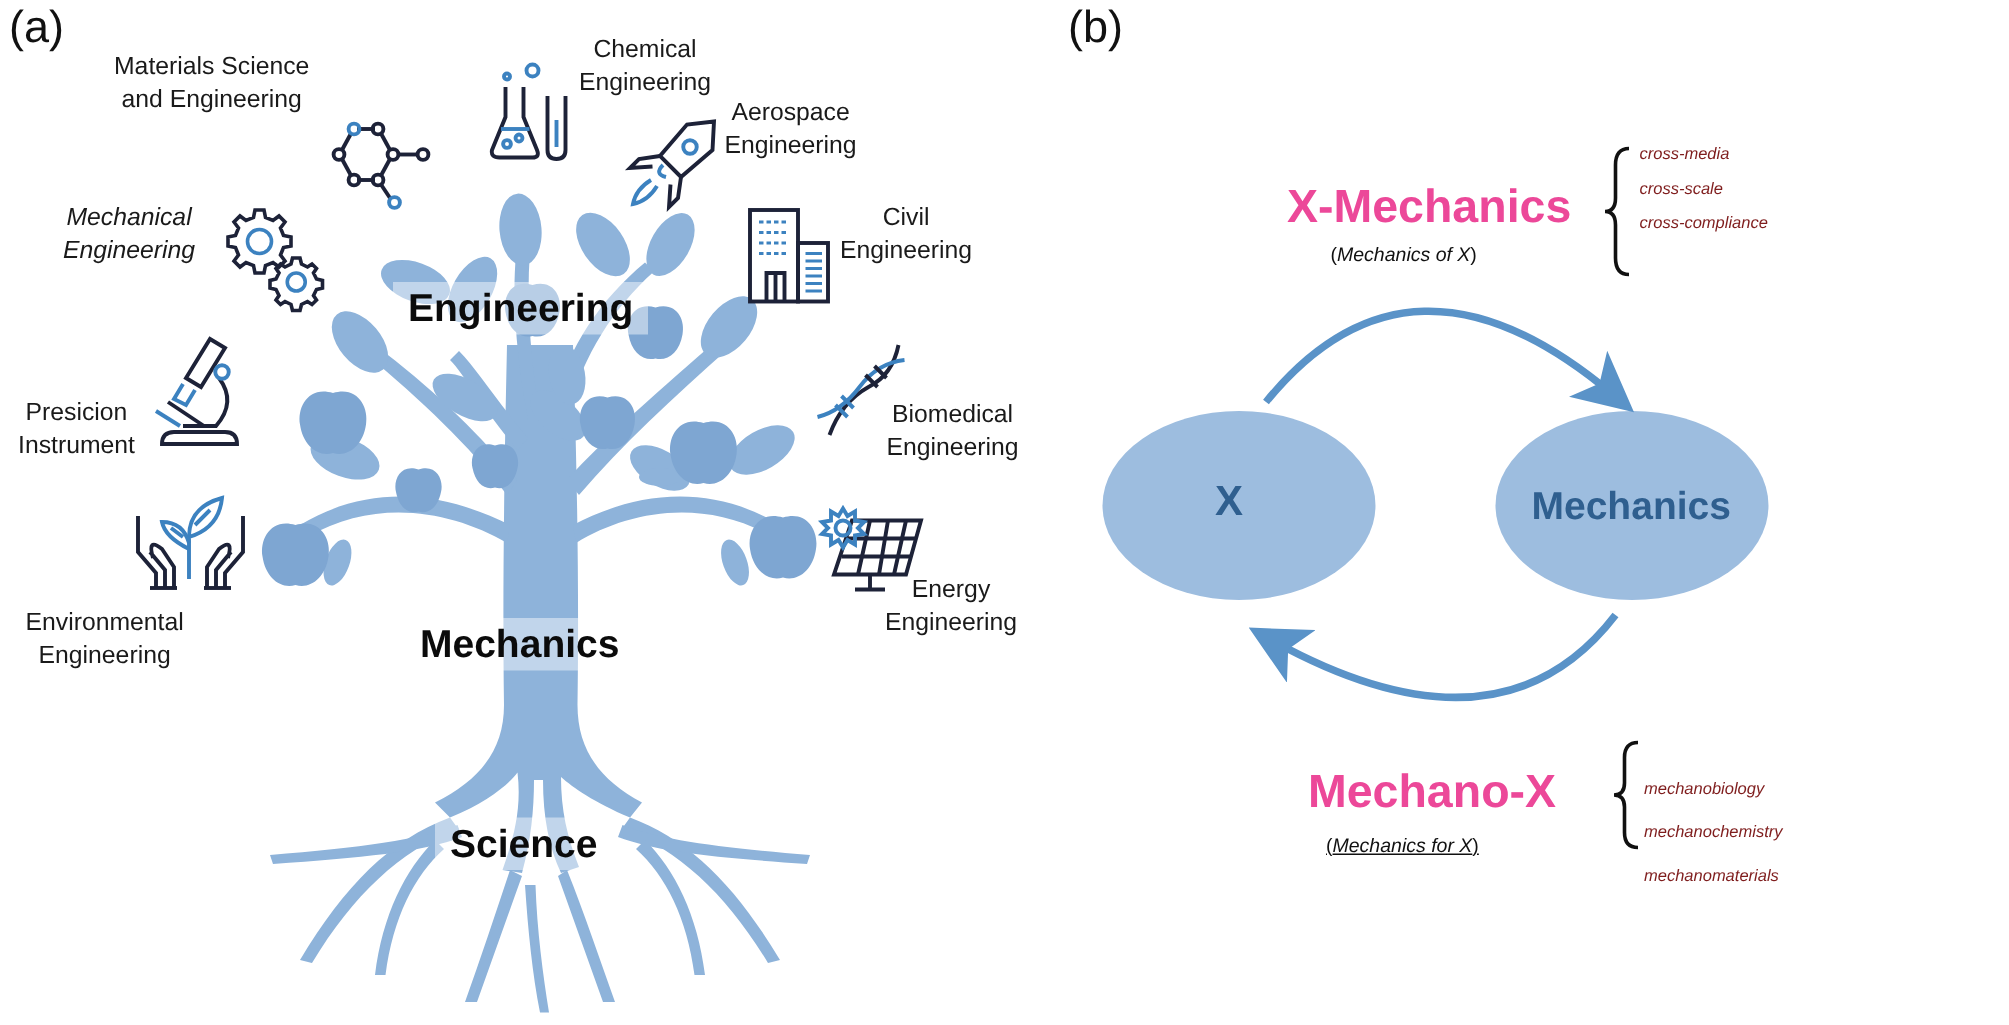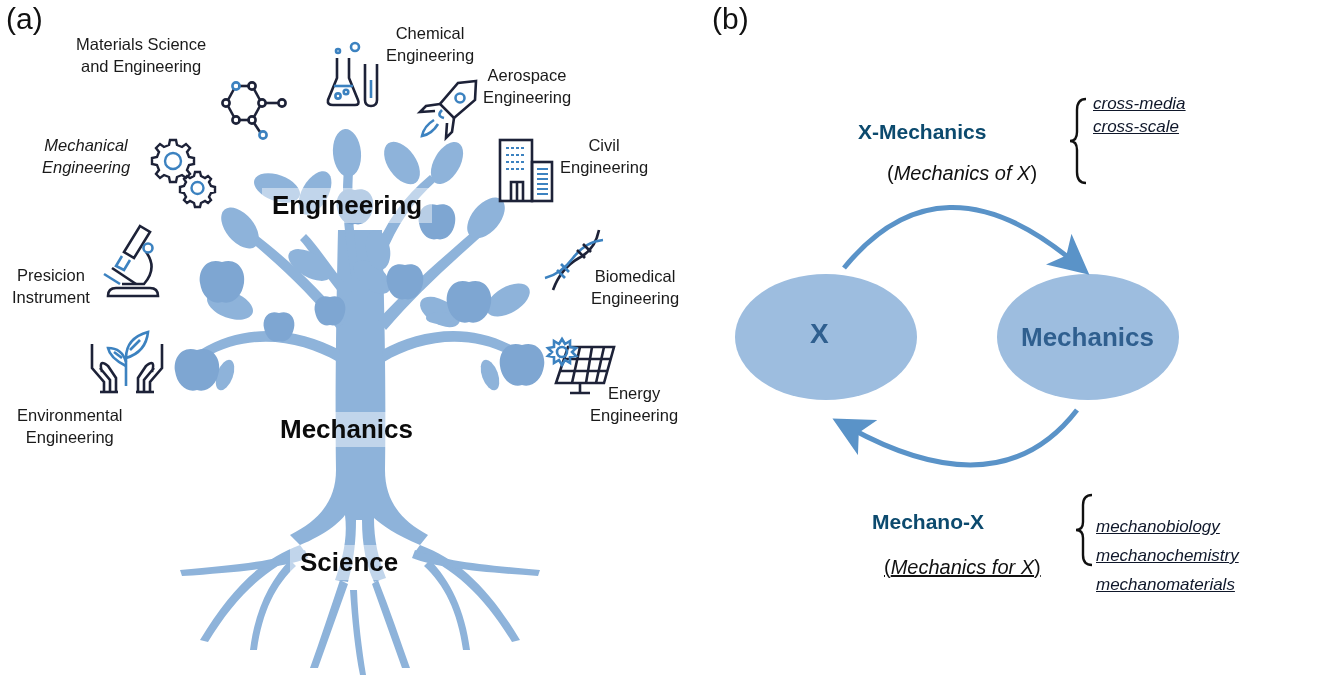--- a/index.html
+++ b/index.html
@@ -5,24 +5,24 @@
   html, body { margin:0; padding:0; background:#ffffff; }
   body { width:1339px; height:683px; position:relative; overflow:hidden;
          font-family:"Liberation Sans", sans-serif; color:#111; }
   .abs { position:absolute; }
   .panel-label { font-size:30px; color:#111; }
   .field-label { font-size:16.5px; line-height:22px; color:#1a1a1a; text-align:center; white-space:nowrap; }
   .tree-label { font-weight:bold; font-size:26px; color:#0b0b0b; white-space:nowrap;
                 background:rgba(255,255,255,0.45); padding:2px 10px; }
   svg { position:absolute; overflow:visible; }
   .icon { position:absolute; }
-  .big-title { font-weight:bold; font-size:21px; color:#0c4a6e; white-space:nowrap; font-stretch:condensed; }
-  .sub-title { font-size:20px; color:#111; white-space:nowrap; }
+  .big-title { font-weight:bold; font-size:31px; color:#ec4899; white-space:nowrap; font-stretch:condensed; }
+  .sub-title { font-size:13px; color:#111; white-space:nowrap; }
   .sub-title i { font-style:italic; }
-  .list-item { font-style:italic; font-size:17px; line-height:23px; color:#0f172a; white-space:nowrap;text-decoration:underline; }
+  .list-item { font-style:italic; font-size:11px; line-height:23px; color:#7f1d1d; white-space:nowrap; }
   .ellipse-label { font-weight:bold; color:#2f5f8f; white-space:nowrap; }
 </style>
 </head>
 <body>
 
 <div class="abs panel-label" style="left:6px; top:2px;">(a)</div>
 
 <svg style="left:0; top:0;" width="700" height="683" viewBox="0 0 700 683">
   <g fill="#8eb3da" stroke="none">
 
@@ -253,20 +253,21 @@
 <div class="abs panel-label" style="left:712px; top:2px;">(b)</div>
 
 <div class="abs big-title" style="left:858px; top:120px;">X-Mechanics</div>
 <div class="abs sub-title" style="left:887px; top:162px;"><span>(</span><i>Mechanics of X</i><span>)</span></div>
 <svg style="left:1068px; top:96px;" width="22" height="90" viewBox="0 0 22 90" fill="none">
   <path d="M18 3 Q9 3 9 14 V36 Q9 45 2 45 Q9 45 9 54 V76 Q9 87 18 87" stroke="#111" stroke-width="2.4"></path>
 </svg>
 <div class="abs" style="left:1093px; top:92px;">
   <div class="list-item">cross-media</div>
   <div class="list-item">cross-scale</div>
+  <div class="list-item">cross-compliance</div>
 </div>
 
 <svg style="left:700px; top:180px;" width="620" height="300" viewBox="0 0 620 300">
   <defs>
     <marker id="arrowhead" markerWidth="8" markerHeight="8" refX="4" refY="4" orient="auto" markerUnits="strokeWidth">
       <path d="M0 0 L8 4 L0 8 L2 4 Z" fill="#5a93c8"></path>
     </marker>
   </defs>
   <ellipse cx="126" cy="157" rx="91" ry="63" fill="#9dbddf"></ellipse>
   <ellipse cx="388" cy="157" rx="91" ry="63" fill="#9dbddf"></ellipse>

